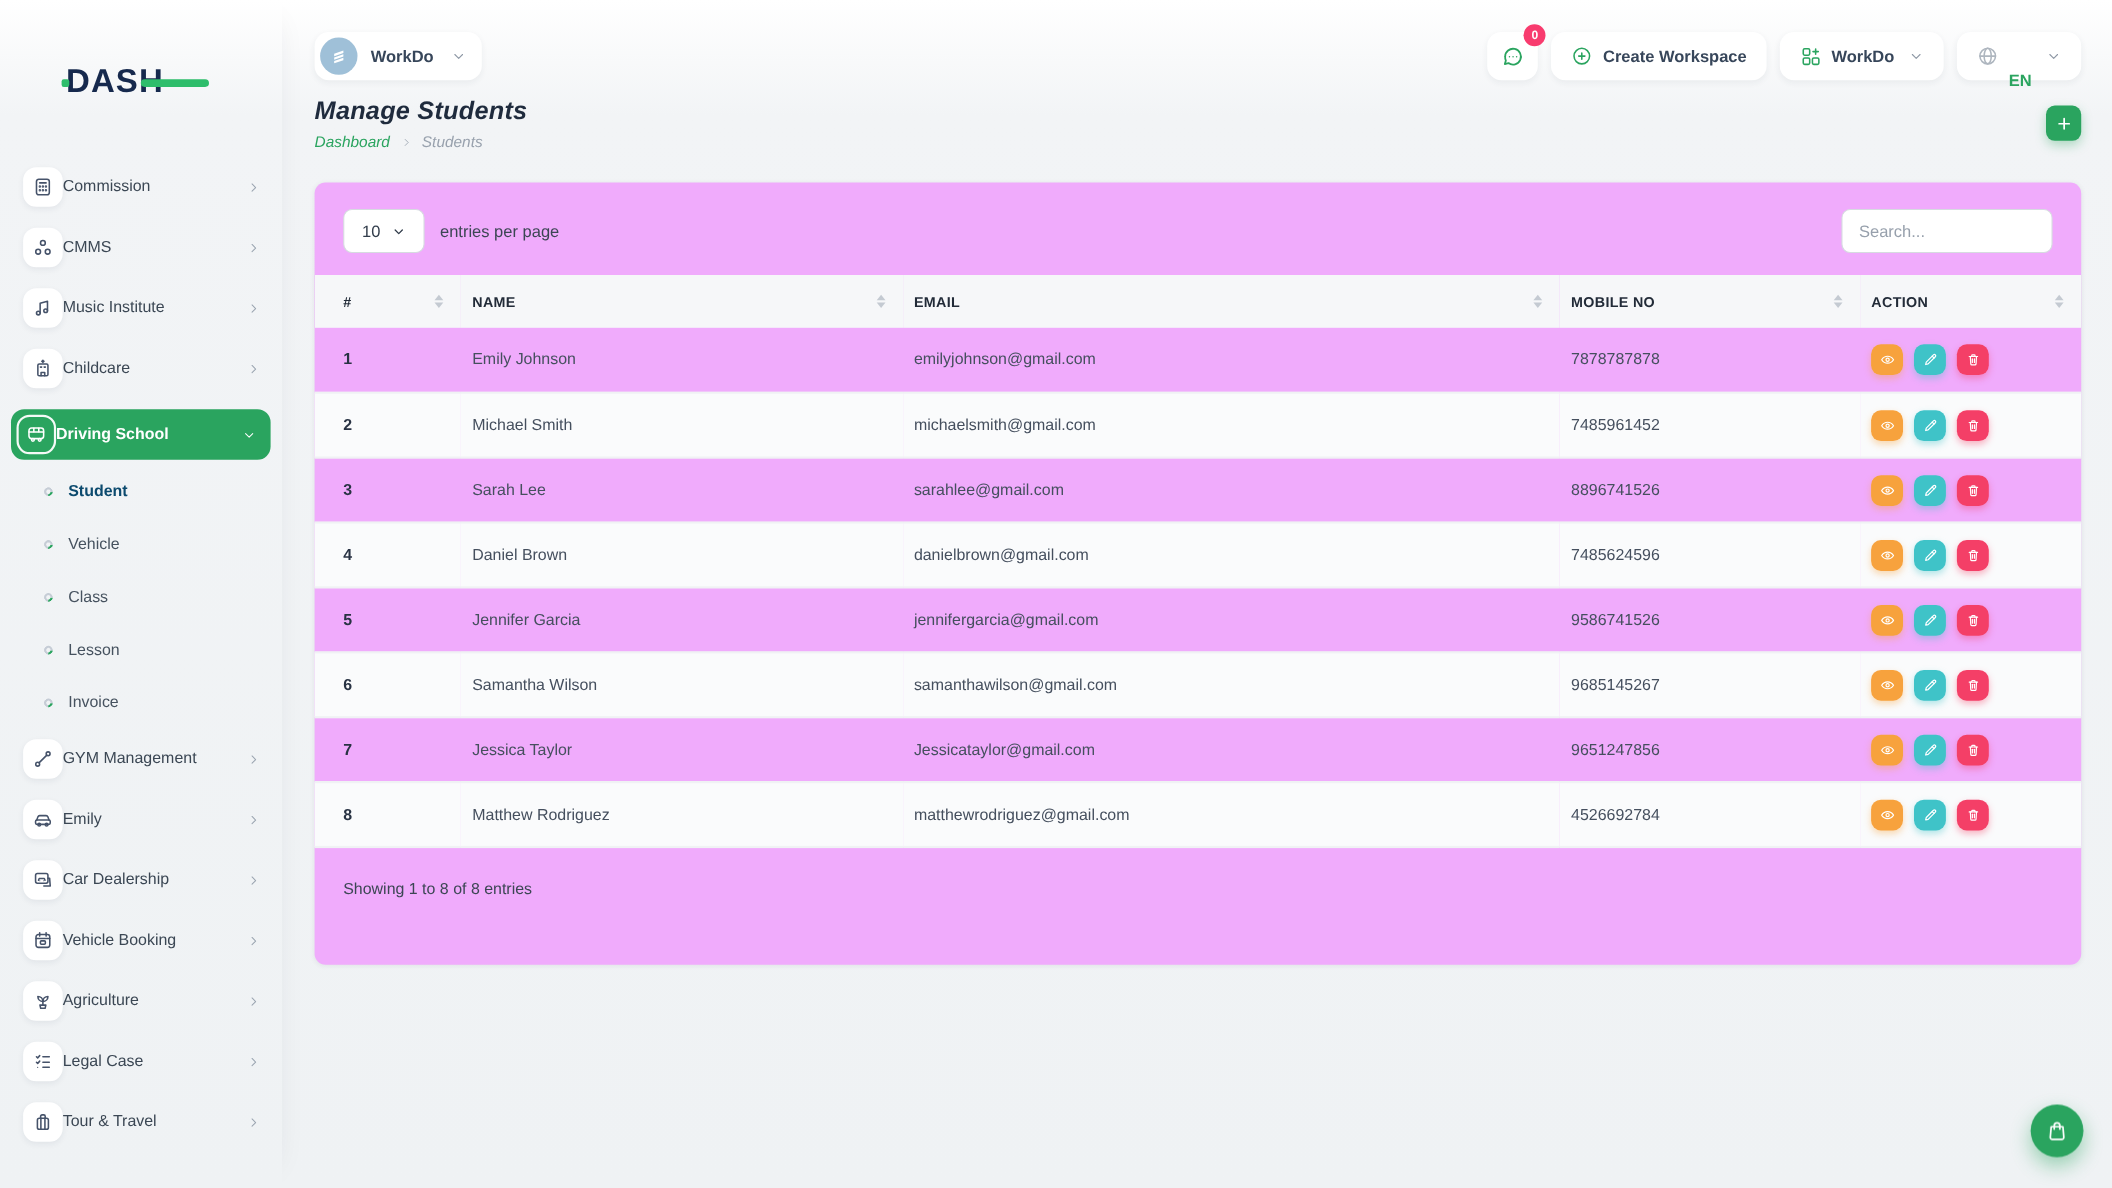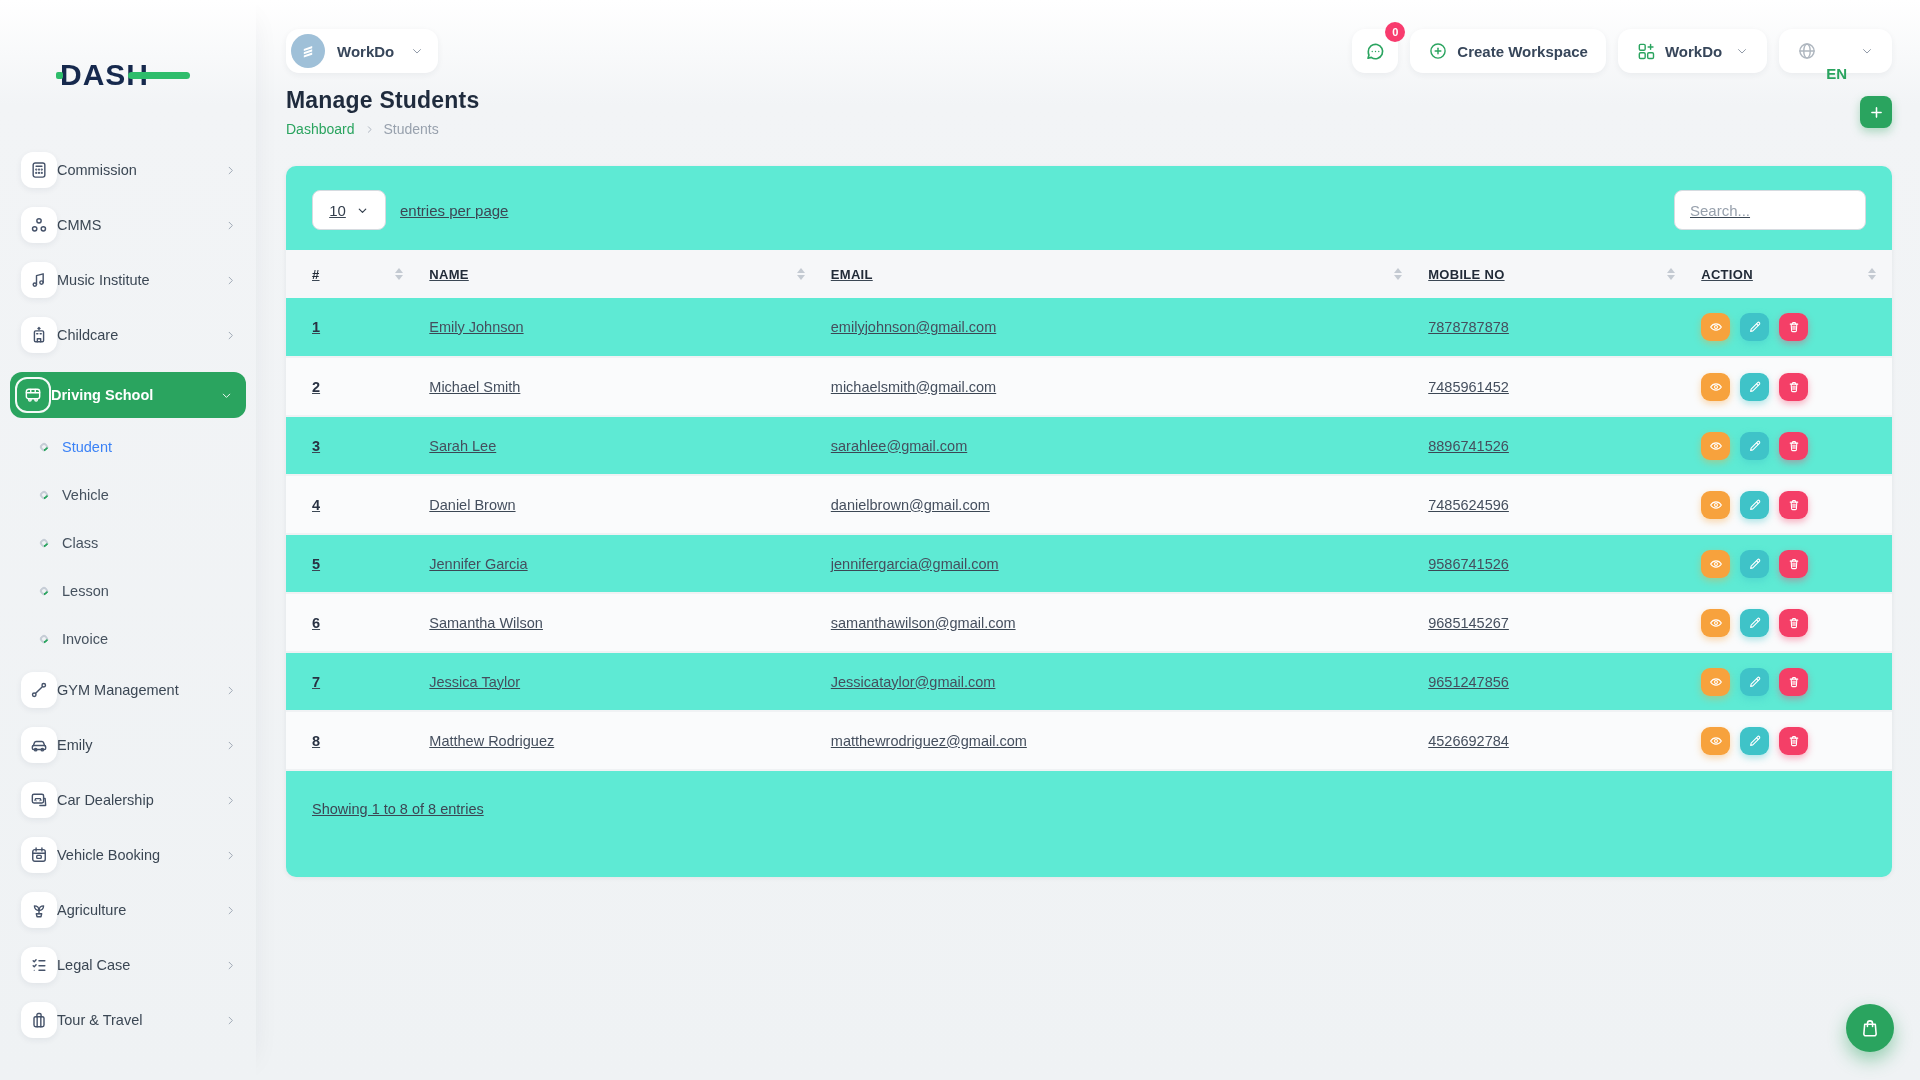--- a/index.html
+++ b/index.html
@@ -29,21 +29,21 @@
   .chev svg { width:13px; height:13px; }
 
   .nav-item.active { background:#2aa45f; border-radius:12px; height:46px; margin:0 10px 14px 10px; padding:0 9px 0 5px;text-align:center; }
   .nav-item.active .icon-box { background:transparent; box-shadow:none; border:2px solid rgba(255,255,255,.95); color:#fff; }
   .nav-item.active .nav-label { color:#fff; font-weight:700; }
   .nav-item.active .chev { color:#fff; margin-right:4px; }
 
   .sub-item { display:flex; align-items:center; height:30px; margin:0 10px 18px 0; padding-left:40px; cursor:pointer; }
   .donut { width:8px; height:8px; flex:none; border-radius:50%; border:2px solid #c6cdd6; border-bottom-color:#2aa45f; transform:rotate(-40deg); }
   .sub-label { margin-left:14px; font-size:14.5px; color:#46525f; font-weight:500; }
-  .sub-item.active .sub-label { color:#3b82f6; font-weight:400; }
+  .sub-item.active .sub-label { color:#0c4a6e; font-weight:700; }
 
   
   .main { flex:1; padding:0 28px 0 30px; position:relative; }
 
   .top-row { margin-top:29px; display:flex; align-items:center; justify-content:space-between; }
   .pill { background:#fff; border-radius:13px; height:44px; display:flex; align-items:center;
           box-shadow:0 2px 6px rgba(32,44,66,.06); cursor:pointer; }
   .ws-switcher { padding:0 14px 0 5px; gap:12px; }
   .ws-avatar { width:34px; height:34px; border-radius:50%; background:#9fc0d8; display:flex; align-items:center; justify-content:center; color:#fff; }
   .ws-avatar svg { width:20px; height:20px; }
@@ -54,34 +54,34 @@
   .top-actions { display:flex; align-items:center; gap:12px; }
   .chat-btn { width:46px; justify-content:center; position:relative; }
   .chat-btn svg { width:23px; height:23px; color:#2aa45f; }
   .badge { position:absolute; top:-7px; right:-7px; min-width:20px; height:20px; border-radius:10px;
            background:#f83b6e; color:#fff; font-size:11px; font-weight:700; display:flex; align-items:center; justify-content:center; }
   .action-pill { padding:0 18px; gap:9px; }
   .action-pill .lead { color:#2aa45f; } .action-pill .lead svg { width:20px; height:20px; }
   .lang-pill .lead { color:#aeb6bf; }
   .lang-code { font-size:15px; font-weight:700; color:#2aa45f;margin-top:44px; }
 
-  .title-row { margin-top:14px; display:flex; align-items:center; justify-content:space-between; }
+  .title-row { margin-top:14px; display:flex; align-items:center; justify-content:space-between;font-style:italic; }
   .page-title { font-size:23px; font-weight:700; color:#1f2b3d; letter-spacing:.2px; }
   .breadcrumb { margin-top:7px; display:flex; align-items:center; gap:9px; font-size:14px; }
   .breadcrumb a { color:#2aa45f; text-decoration:none; cursor:pointer; }
   .crumb-sep { color:#9aa4b0; } .crumb-sep svg { width:11px; height:11px; }
   .crumb-current { color:#98a1ad; }
   .add-btn { width:32px; height:32px; border:none; border-radius:8px; background:#2aa45f; color:#fff;
              display:flex; align-items:center; justify-content:center; cursor:pointer;
              box-shadow:0 4px 10px rgba(42,164,95,.35); }
   .add-btn svg { width:17px; height:17px; stroke-width:2.2; }
 
   
-  .card { margin-top:29px; background:#5eead4; border-radius:10px; box-shadow:0 1px 5px rgba(23,37,56,.07);
-          padding:24px 0 60px 0;text-decoration:underline; }
+  .card { margin-top:29px; background:#f0abfc; border-radius:10px; box-shadow:0 1px 5px rgba(23,37,56,.07);
+          padding:24px 0 60px 0; }
   .controls { display:flex; align-items:center; justify-content:space-between; padding:0 26px; margin-bottom:20px; }
   .controls-left { display:flex; align-items:center; gap:14px; }
   .select { width:74px; height:40px; border:1px solid #d6dbe0; border-radius:8px; background:#fff;
             display:flex; align-items:center; justify-content:center; gap:10px; font-size:15px; color:#333e4c; cursor:pointer; }
   .select svg { width:13px; height:13px; color:#333e4c; stroke-width:2.2; }
   .entries-label { font-size:15px; color:#3c4654; }
   .search-input { width:192px; height:40px; border:1px solid #d6dbe0; border-radius:8px; padding:0 15px;
                   font-size:15px; color:#333e4c; font-family:inherit; outline:none; background:#fff; }
   .search-input::placeholder { color:#97a0ac; }
 

